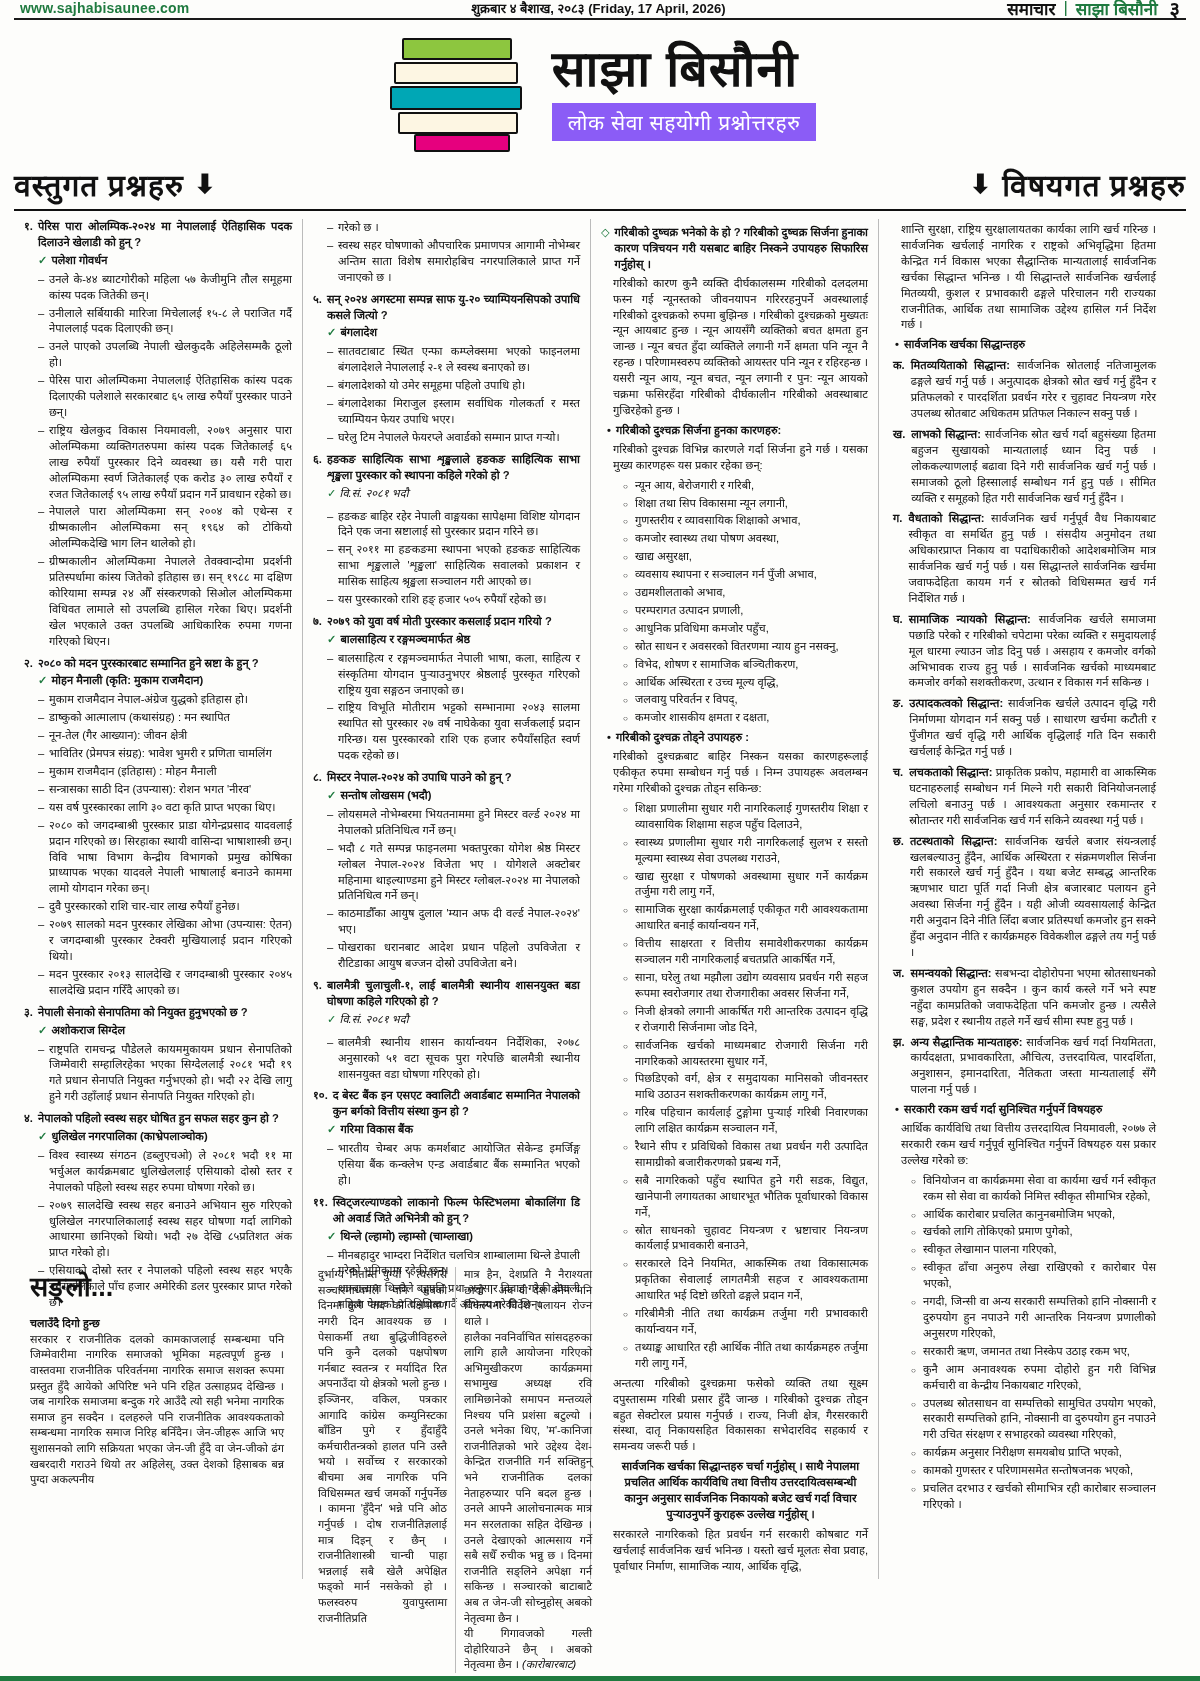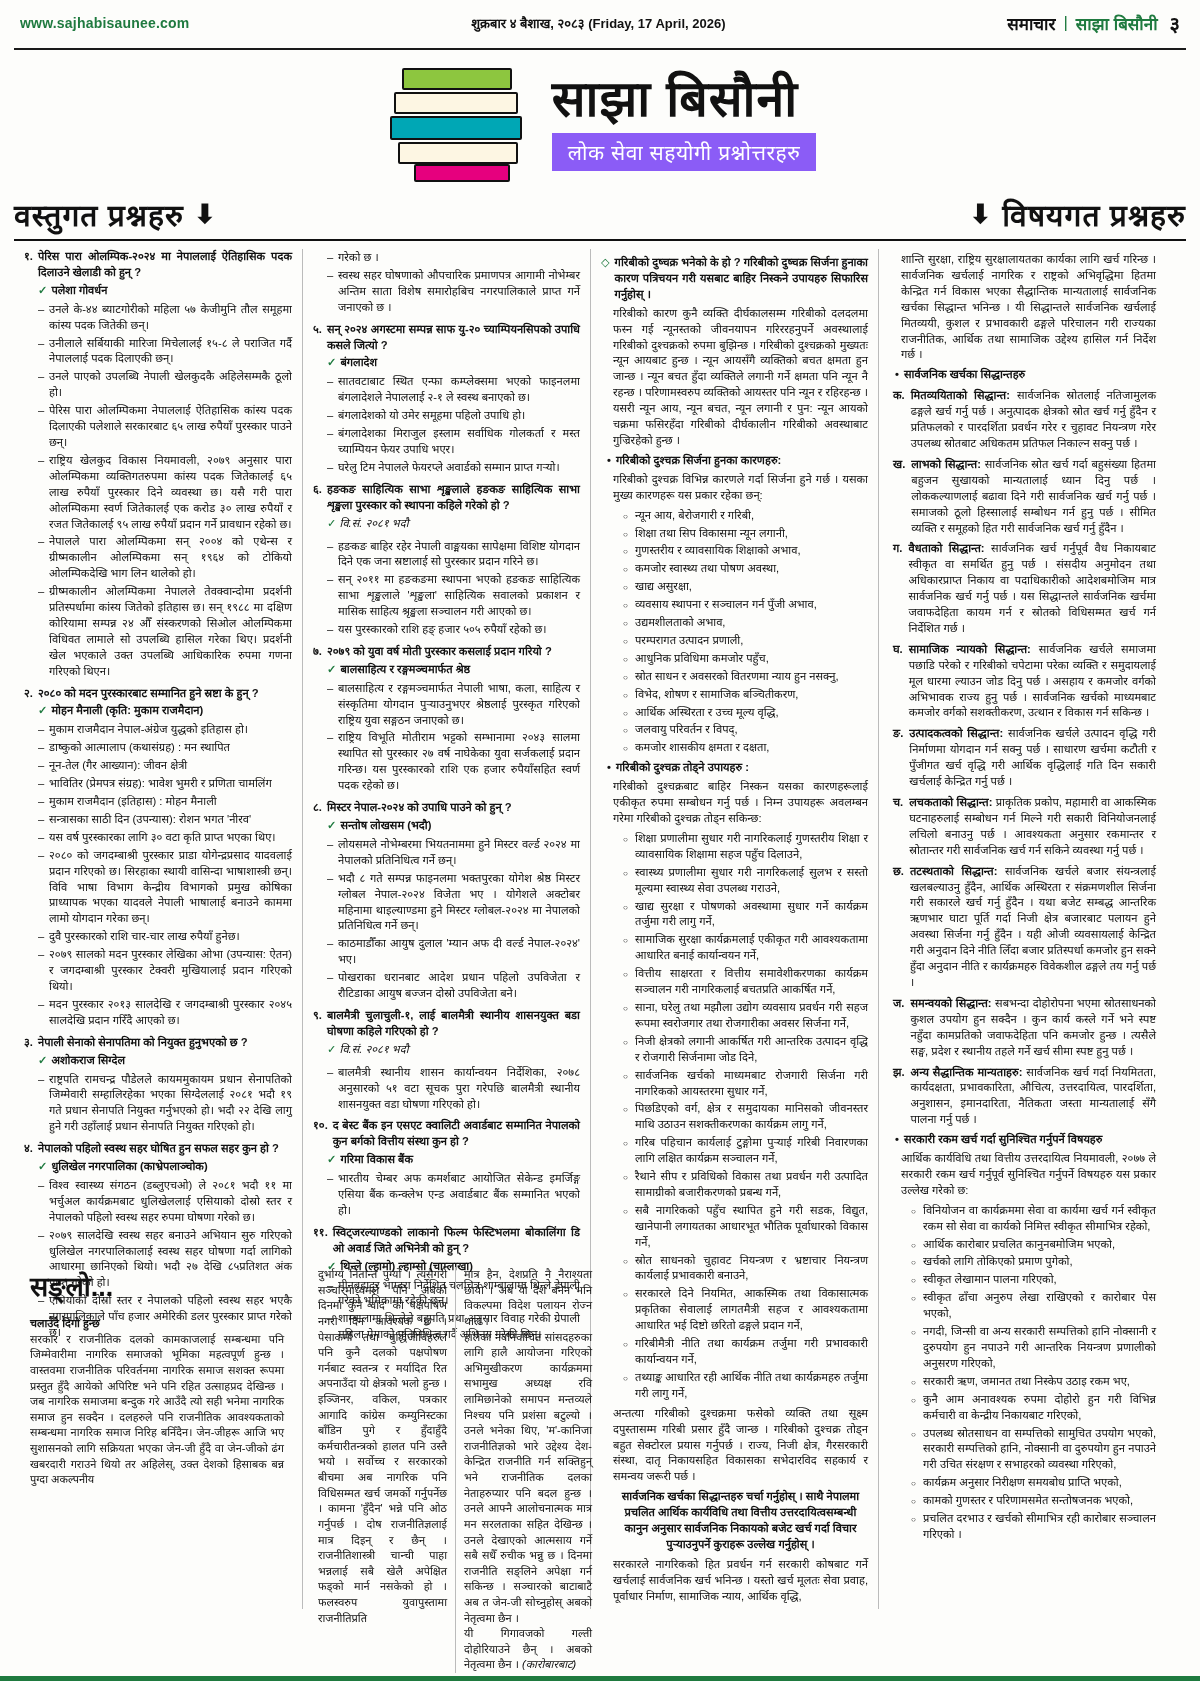--- a/index.html
+++ b/index.html
@@ -9,21 +9,21 @@
     background:#fdfdfb;
     font-family:"Liberation Sans", sans-serif;
     color:#111;
     position:relative;
     overflow:hidden;
   }
   .page { width:1200px; height:1681px; position:relative; padding:0 14px; }
 
   
   .topbar {
-    height:50px; display:flex; align-items:center; justify-content:space-between;
+    height:20px; display:flex; align-items:center; justify-content:space-between;
     border-bottom:2px solid #1a1a1a; padding:0 6px 2px 6px;
   }
   .site-url { color:#1f7a3f; font-weight:bold; font-size:14px; letter-spacing:.2px; }
   .top-date { font-size:13px; color:#111; font-weight:bold; }
   .top-right { display:flex; align-items:center; gap:8px; font-size:17px; font-weight:bold; }
   .top-right .sep { color:#1f7a3f; font-weight:normal; }
   .top-right .brand2 { color:#1f7a3f; }
   .pageno {
     font-size:20px; font-weight:bold; color:#111; margin-left:4px;
   }

